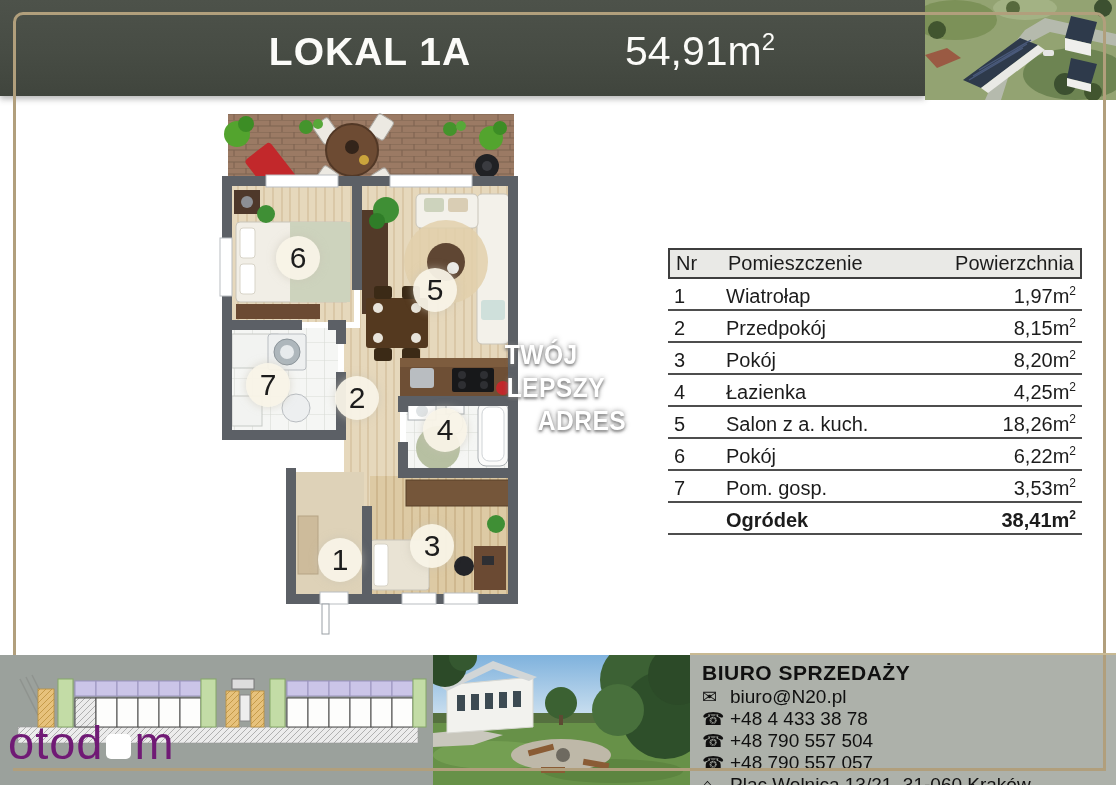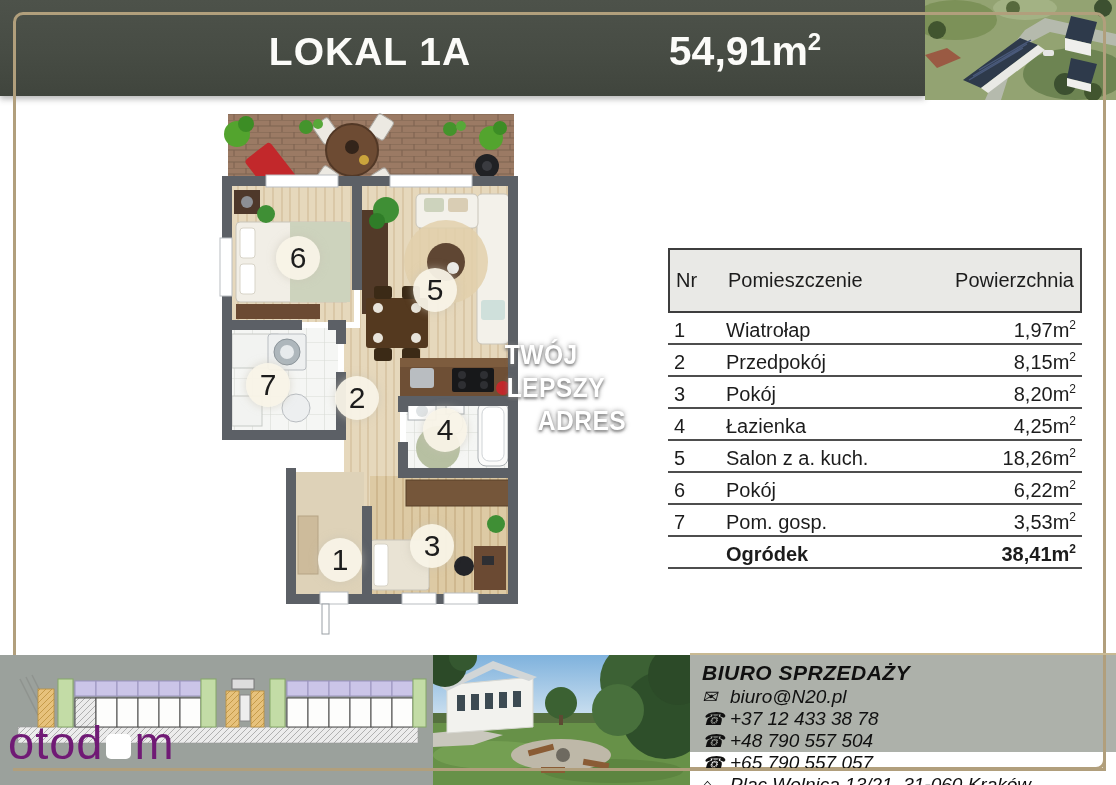--- a/index.html
+++ b/index.html
@@ -8,22 +8,22 @@
   
   .header-bar{position:absolute;left:0;top:0;width:925px;height:96px;z-index:1;
     background:linear-gradient(180deg,#4d524a 0%,#474c44 55%,#40453d 100%);
     box-shadow:0 3px 6px rgba(50,50,50,.35);}
   .logo{position:absolute;left:16px;top:4px;width:180px;height:90px;}
   .logo svg{position:absolute;left:48px;top:6px;}
   .logo-text{position:absolute;left:0;top:56px;width:180px;text-align:center;color:#eceade;
     font-size:25px;letter-spacing:2px;font-weight:400;}
   .unit-title{position:absolute;left:230px;top:30px;width:280px;text-align:center;color:#fbfbf8;
     font-size:39px;font-weight:700;letter-spacing:1px;}
-  .area-title{position:absolute;left:625px;top:28px;width:240px;text-align:center;color:#fbfbf8;
-    font-size:41px;font-weight:700;}
+  .area-title{position:absolute;left:625px;top:28px;width:240px;color:#fbfbf8;
+    font-size:41px;font-weight:400;}
   .area-title sup{font-size:24px;}
   
   .gold-frame{position:absolute;left:13px;top:12px;width:1087px;height:752px;z-index:5;
     border:3px solid #b19f7c;border-radius:10px;pointer-events:none;}
   .gold-bottom{position:absolute;left:13px;top:768px;width:1093px;height:3px;background:#b19f7c;z-index:30;}
   .gold-right-seg{position:absolute;left:1103px;top:655px;width:3px;height:113px;background:#b19f7c;z-index:30;}
   
   .aerial{position:absolute;left:925px;top:0;width:191px;height:100px;z-index:2;}
   
   .plan{position:absolute;left:205px;top:100px;width:330px;height:560px;z-index:3;}
@@ -32,34 +32,34 @@
     box-shadow:0 0 8px rgba(200,195,180,.6);}
   
   .watermark{position:absolute;left:488px;top:338px;width:140px;z-index:6;color:#fff;
     font-weight:800;font-size:28px;line-height:33px;letter-spacing:.5px;transform:scaleX(.88);transform-origin:right;
     text-shadow:0 0 6px rgba(125,125,125,.9),0 2px 3px rgba(110,110,110,.75);}
   .watermark span{display:block;text-align:right;}
   .wm1{padding-right:76px;} .wm2{padding-right:26px;} .wm3{padding-right:2px;}
   
   .rtable{position:absolute;left:668px;top:248px;width:414px;z-index:4;color:#1c1c1c;}
   .thead{display:grid;grid-template-columns:52px 1fr auto;align-items:center;
-    background:#e9e9e6;border:2px solid #3e3e3e;padding:18px 6px;font-size:20px;height:25px;}
+    background:#e9e9e6;border:2px solid #3e3e3e;padding:1px 6px;font-size:20px;height:25px;}
   .thead .c3{justify-self:end;}
   .trow{display:grid;grid-template-columns:52px 1fr auto;align-items:end;
     border-bottom:2px solid #4e4e4e;padding:5px 6px 2px;font-size:20px;height:23px;}
   .trow .c3{justify-self:end;}
   .trow sup{font-size:12px;}
   .trow.last{font-weight:700;}
   
   .panel-left{position:absolute;left:0;top:655px;width:433px;height:130px;background:#9ba19c;z-index:10;}
   .brand{position:absolute;left:8px;top:60px;color:#701a75;font-size:47px;font-weight:400;letter-spacing:1px;}
   .brand .sq{display:inline-block;width:25px;height:25px;background:#fff;border-radius:5px;margin:0 3px;}
   .garden{position:absolute;left:433px;top:655px;width:257px;height:130px;z-index:10;}
-  .contact{position:absolute;left:690px;top:653px;width:426px;height:99px;background:#adb1aa;z-index:10;
-    border-top:2px solid #c9ba93;box-sizing:border-box;padding:6px 0 12px 12px;color:#101010;font-style:italic;}
+  .contact{position:absolute;left:690px;top:653px;width:426px;height:132px;background:#adb1aa;z-index:10;
+    border-top:2px solid #c9ba93;box-sizing:border-box;padding:6px 0 12px 12px;color:#101010;}
   .contact-title{font-size:21px;font-weight:700;letter-spacing:.5px;margin-bottom:1px;}
   .cline{display:grid;grid-template-columns:28px 1fr;align-items:center;font-size:19px;height:22px;}
   .cline .ic{font-size:18px;text-align:left;}
 </style>
 </head>
 <body>
 
 <div id="canvas">
 
   <div class="header-bar">
@@ -416,29 +416,29 @@
   </svg>
 
   <div class="contact">
     <div class="contact-title">BIURO SPRZEDAŻY</div>
     <div class="cline">
       <span class="ic">✉</span>
       <span>biuro@N20.pl</span>
     </div>
     <div class="cline">
       <span class="ic">☎</span>
-      <span>+37 12 433 38 78</span>
+      <span>+48 4 433 38 78</span>
     </div>
     <div class="cline">
       <span class="ic">☎</span>
       <span>+48 790 557 504</span>
     </div>
     <div class="cline">
       <span class="ic">☎</span>
-      <span>+65 790 557 057</span>
+      <span>+48 790 557 057</span>
     </div>
     <div class="cline">
       <span class="ic">⌂</span>
       <span>Plac Wolnica 13/21, 31-060 Kraków</span>
     </div>
   </div>
 
   <div class="gold-frame"></div>
   <div class="gold-bottom"></div>
   <div class="gold-right-seg"></div>

